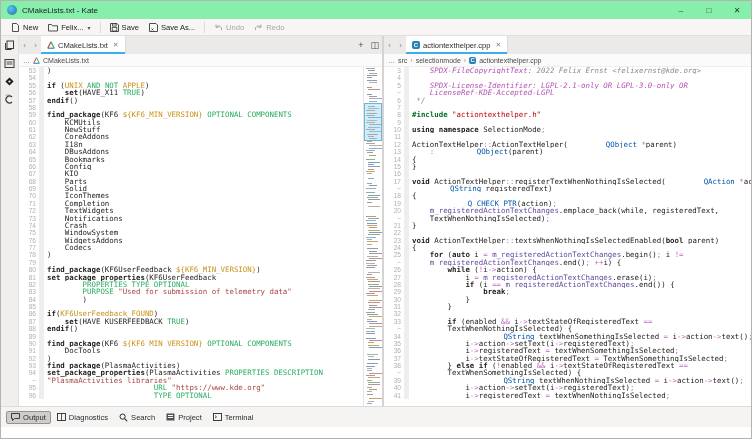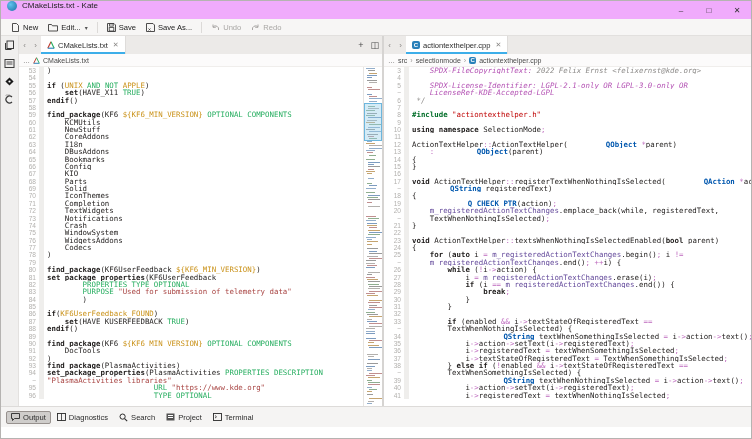--- a/index.html
+++ b/index.html
@@ -1,19 +1,19 @@
 <!DOCTYPE html>
 <html><head>
 <meta charset="utf-8">
 <style>
   html,body{margin:0;padding:0;background:#ccc;}
   .window{width:752px;height:439px;background:#fff;font-family:"Liberation Sans",sans-serif;
     color:#1f1c1b;overflow:hidden;position:relative;border:1px solid #b5b3b1;box-sizing:border-box;}
   
-  .titlebar{height:18px;background:#f0abfc;display:flex;font-size:8px;}
+  .titlebar{height:18px;background:#86efac;display:flex;align-items:center;font-size:8px;}
   .app-icon{width:10px;height:10px;margin:0 5px 0 6px;border-radius:50%;
     background:radial-gradient(circle at 35% 35%,#5fc3ef,#1d6fa5);flex:none;}
   .win-title{color:#222;}
   .win-controls{margin-left:auto;display:flex;height:100%;}
   .win-btn{width:28px;display:flex;align-items:center;justify-content:center;font-size:8px;color:#333;}
   
   .menubar{height:13px;background:#f7f6f5;display:flex;align-items:center;font-size:7.6px;padding-left:4px;}
   .menu-item{padding:0 4.5px;color:#1a1a1a;}
   
   .toolbar{height:17px;background:#f7f6f5;border-bottom:1px solid #e2e0de;display:flex;align-items:center;
@@ -56,21 +56,21 @@
   .ct{flex:1;overflow:hidden;}
   .tk-p{color:#1f1c1b;}
   .tk-k{color:#1f1c1b;font-weight:bold;}
   .tk-g{color:#27ae60;}
   .tk-v{color:#ca9219;}
   .tk-s{color:#a84442;}
   .tk-c{color:#8e8c8a;font-style:italic;}
   .tk-cm{color:#b453b4;font-style:italic;}
   .tk-pp{color:#006e28;font-weight:bold;}
   .tk-sx{color:#bf0303;}
-  .tk-t{color:#0057ae;font-weight:bold;padding-left:38px;}
+  .tk-t{color:#0057ae;font-weight:normal;padding-left:38px;}
   .tk-m{color:#644a9b;}
   .tk-o{color:#bd68bd;}
   
   .minimap{width:19px;flex:none;border-left:1px solid #e6e4e2;position:relative;overflow:hidden;padding-top:1px;box-sizing:border-box;}
   .stripe{height:1px;margin:0 0 1.35px 2px;}
   .viewrect{position:absolute;left:0;right:0;background:rgba(147,206,233,0.40);border:1px solid #6cb6dd;box-sizing:border-box;}
   .pane.left .viewrect{top:36px;height:38px;}
   .pane.right .viewrect{top:0;height:35px;}
   
   .statusbar{height:21px;border-top:1px solid #dddbd9;background:#f5f4f3;display:flex;align-items:center;
@@ -104,21 +104,21 @@
     <span class="tool-btn">
       <svg width="9" height="9" viewBox="0 0 9 9">
           <path d="M1.5 0.5 h4 l2 2 v6 h-6 z" fill="none" stroke="#3a3a3a" stroke-width="0.9"></path>
         </svg>
       <span>New</span>
     </span>
     <span class="tool-btn">
       <svg width="10" height="9" viewBox="0 0 10 9">
           <path d="M0.5 1.5 h3 l1 1.3 h5 v5.2 h-9 z" fill="none" stroke="#3a3a3a" stroke-width="0.9"></path>
         </svg>
-      <span>Edit...</span>
+      <span>Felix...</span>
       <span class="chev">▾</span>
     </span>
     <span class="tool-sep"></span>
     <span class="tool-btn">
       <svg width="9" height="9" viewBox="0 0 9 9">
           <path d="M0.5 0.5 h6.5 l1.5 1.5 v6.5 h-8 z" fill="none" stroke="#3a3a3a" stroke-width="0.9"></path>
           <rect x="2.2" y="4.6" width="4.6" height="3.4" fill="none" stroke="#3a3a3a" stroke-width="0.8"></rect>
           <rect x="2.6" y="0.9" width="3.6" height="2.2" fill="none" stroke="#3a3a3a" stroke-width="0.8"></rect>
         </svg>
       <span>Save</span>

